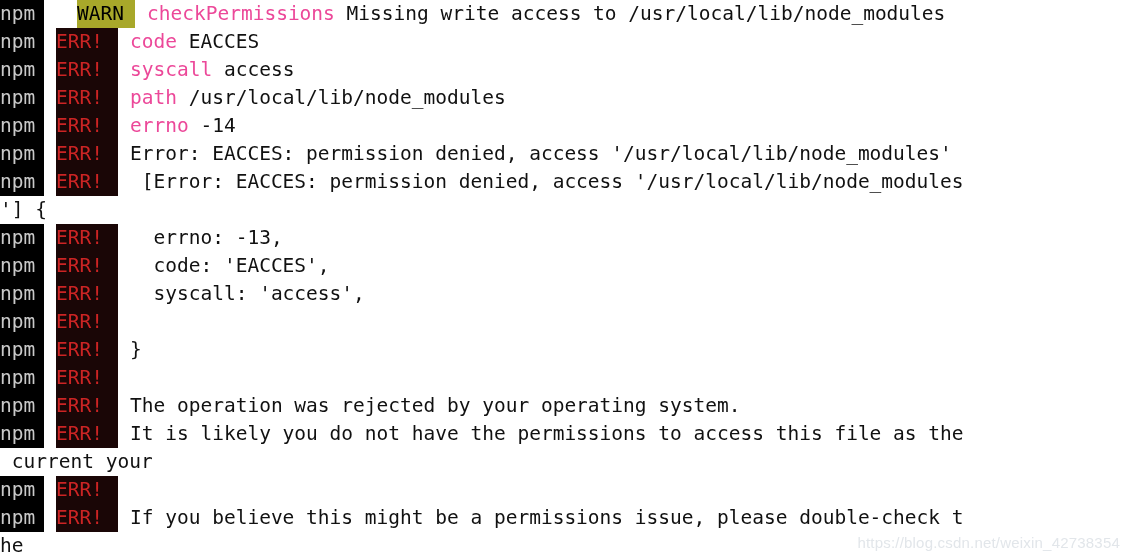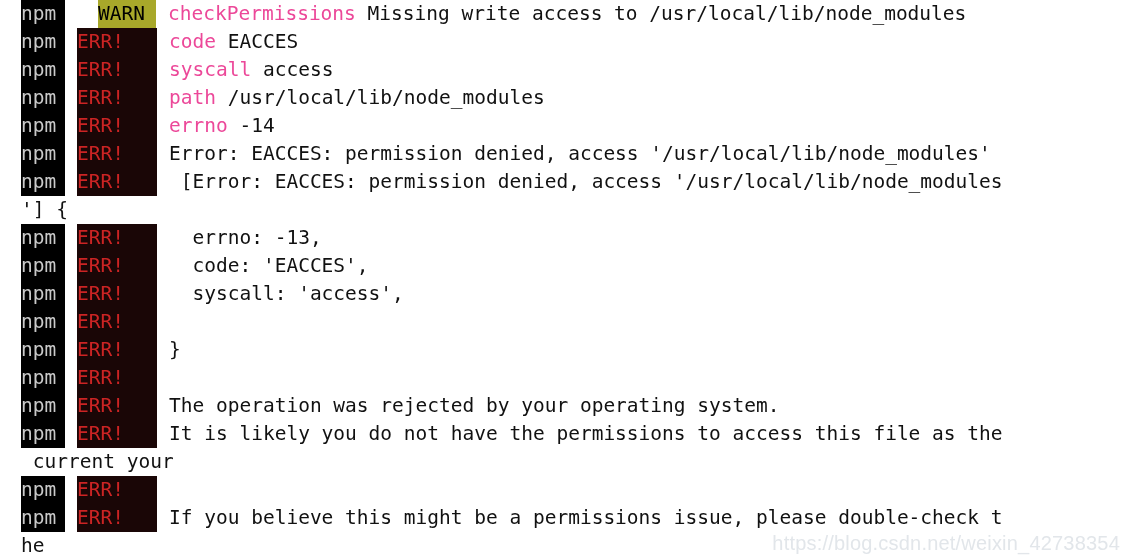--- a/index.html
+++ b/index.html
@@ -17,21 +17,20 @@
     font-size: 19.5px;
     line-height: 28px;
     letter-spacing: 0px;
   }
   .line {
     height: 28px;
     white-space: pre;
     display: flex;
     align-items: flex-end;
     color: #111111;
-    padding-left: 21px;
   }
   .badge-npm {
     background: #000000;
     color: #c9c9c9;
     padding: 0;
     display: inline-block;
     width: 44px;
     text-align: left;
     flex: 0 0 auto;
   }
@@ -47,21 +46,21 @@
     display: inline-block;
     width: 58px;
     text-align: left;
     flex: 0 0 auto;
     margin-left: 21px;
   }
   .badge-err {
     background: #1a0606;
     color: #cc2424;
     display: inline-block;
-    width: 80px;
+    width: 62px;
     text-align: left;
     flex: 0 0 auto;
   }
   .txt {
     padding-left: 12px;
     color: #111111;
     flex: 0 1 auto;
     white-space: pre;
     overflow: hidden;
   }
@@ -71,21 +70,21 @@
   .cont {
     color: #111111;
     white-space: pre;
     padding-left: 0;
   }
   #watermark {
     position: absolute;
     right: 6px;
     bottom: 3px;
     font-family: "Liberation Sans", sans-serif;
-    font-size: 20px;
+    font-size: 15px;
     color: #e2e6ea;
     letter-spacing: 0.2px;
     white-space: pre;
   }
 </style>
 </head>
 <body>
 
 <div id="terminal">
   <div id="lines">

